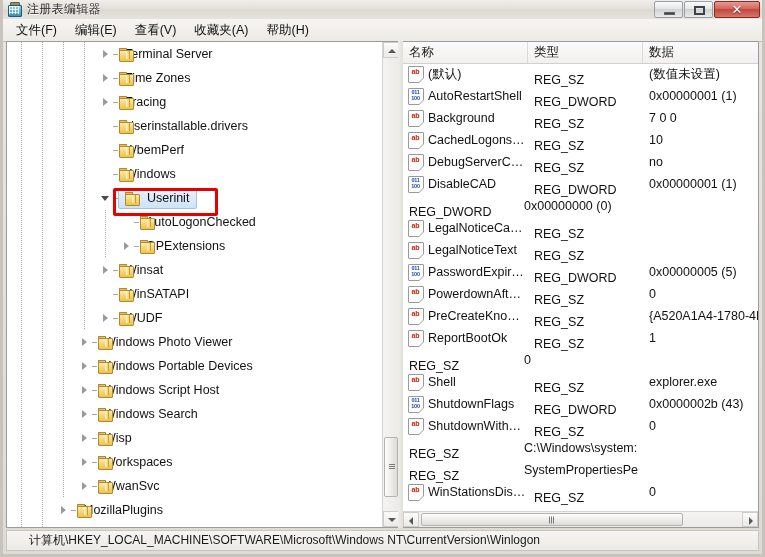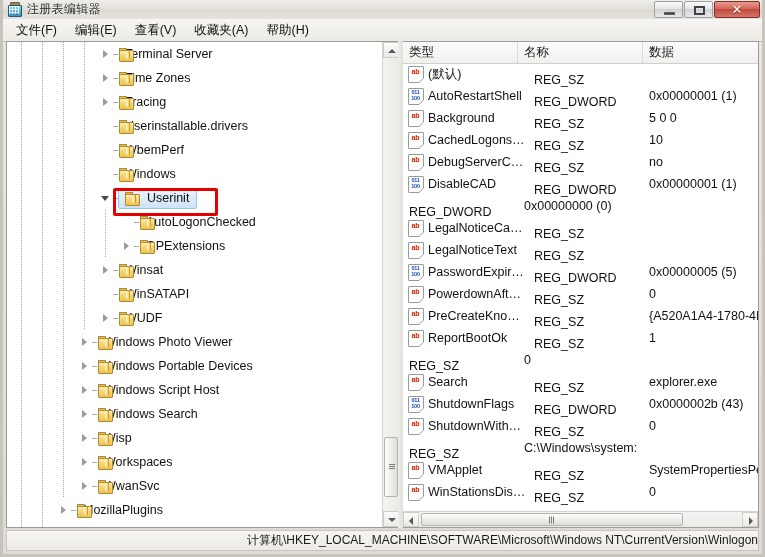--- a/index.html
+++ b/index.html
@@ -191,21 +191,21 @@
   .vicon.sz .tag{color:#cc2200;}
   .vicon.dword .tag{color:#1a49b8;font-size:5.5px;line-height:5.5px;letter-spacing:-.3px;}
   .vicon.dword .tag2{position:absolute;left:0px;top:7px;right:1px;font-size:5.5px;line-height:5.5px;
     font-weight:bold;text-align:center;color:#1a49b8;letter-spacing:-.3px;}
   .vname{font-size:12.5px;text-align:right;}
   
   .statusbar{
     position:absolute;left:3px;right:3px;bottom:3px;height:21px;
     display:flex;align-items:center;padding-left:22px;
     background:linear-gradient(to bottom,#f6f5f3,#eceae6);
-    border:1px solid #c9c6c1;box-sizing:border-box;font-size:12px;color:#1a1a1a;justify-content:flex-end;
+    border:1px solid #c9c6c1;box-sizing:border-box;font-size:12px;color:#1a1a1a;
   }
 </style>
 </head>
 <body>
 
 <div class="window">
 
   <div class="titlebar">
     <div class="title-icon">
       <div class="cap"></div>
@@ -477,54 +477,55 @@
         <div class="sb-btn down">
           <span class="sb-arrow down"></span>
         </div>
       </div>
     </div>
 
     <div class="splitter"></div>
 
     <div class="pane list-pane">
       <div class="list-header">
+        <div class="hcell c-name">名称</div>
         <div class="hcell c-type">类型</div>
-        <div class="hcell c-name">名称</div>
         <div class="hcell c-data">数据</div>
       </div>
       <div class="list-body" id="list-body">
           <div class="vrow">
             <div class="vcell c-name">
               <span class="vicon sz">
                 <span class="tag">ab</span>
               </span>
               <span class="vname">(默认)</span>
             </div>
             <div class="vcell c-type">REG_SZ</div>
+            <div class="vcell c-data">(数值未设置)</div>
           </div>
           <div class="vrow">
             <div class="vcell c-name">
               <span class="vicon dword">
                 <span class="tag">011</span>
                 <span class="tag2">100</span>
               </span>
               <span class="vname">AutoRestartShell</span>
             </div>
             <div class="vcell c-type">REG_DWORD</div>
             <div class="vcell c-data">0x00000001 (1)</div>
           </div>
           <div class="vrow">
             <div class="vcell c-name">
               <span class="vicon sz">
                 <span class="tag">ab</span>
               </span>
               <span class="vname">Background</span>
             </div>
             <div class="vcell c-type">REG_SZ</div>
-            <div class="vcell c-data">5 0 0</div>
+            <div class="vcell c-data">7 0 0</div>
           </div>
           <div class="vrow">
             <div class="vcell c-name">
               <span class="vicon sz">
                 <span class="tag">ab</span>
               </span>
               <span class="vname">CachedLogons…</span>
             </div>
             <div class="vcell c-type">REG_SZ</div>
             <div class="vcell c-data">10</div>
@@ -617,21 +618,21 @@
           </div>
           <div class="vrow">
             <div class="vcell c-type">REG_SZ</div>
             <div class="vcell c-data">0</div>
           </div>
           <div class="vrow">
             <div class="vcell c-name">
               <span class="vicon sz">
                 <span class="tag">ab</span>
               </span>
-              <span class="vname">Search</span>
+              <span class="vname">Shell</span>
             </div>
             <div class="vcell c-type">REG_SZ</div>
             <div class="vcell c-data">explorer.exe</div>
           </div>
           <div class="vrow">
             <div class="vcell c-name">
               <span class="vicon dword">
                 <span class="tag">011</span>
                 <span class="tag2">100</span>
               </span>
@@ -648,26 +649,20 @@
               <span class="vname">ShutdownWith…</span>
             </div>
             <div class="vcell c-type">REG_SZ</div>
             <div class="vcell c-data">0</div>
           </div>
           <div class="vrow">
             <div class="vcell c-type">REG_SZ</div>
             <div class="vcell c-data">C:\Windows\system:</div>
           </div>
           <div class="vrow">
-            <div class="vcell c-name">
-              <span class="vicon sz">
-                <span class="tag">ab</span>
-              </span>
-              <span class="vname">VMApplet</span>
-            </div>
             <div class="vcell c-type">REG_SZ</div>
             <div class="vcell c-data">SystemPropertiesPe</div>
           </div>
           <div class="vrow">
             <div class="vcell c-name">
               <span class="vicon sz">
                 <span class="tag">ab</span>
               </span>
               <span class="vname">WinStationsDis…</span>
             </div>

